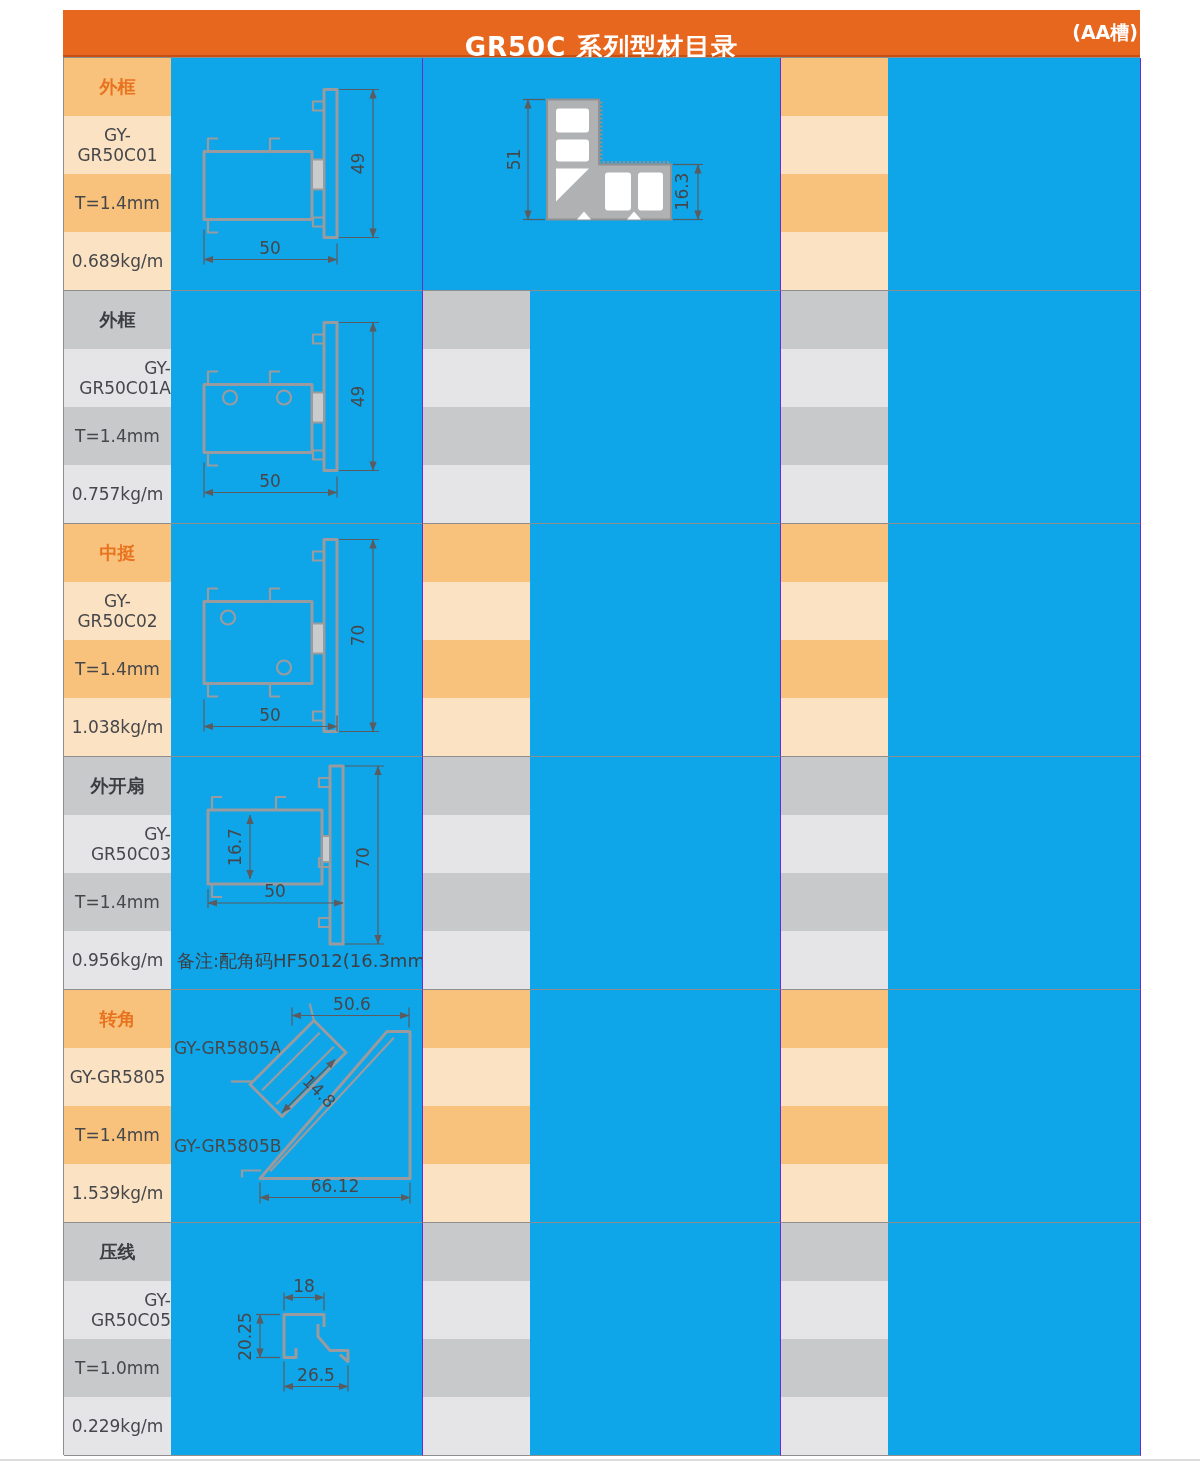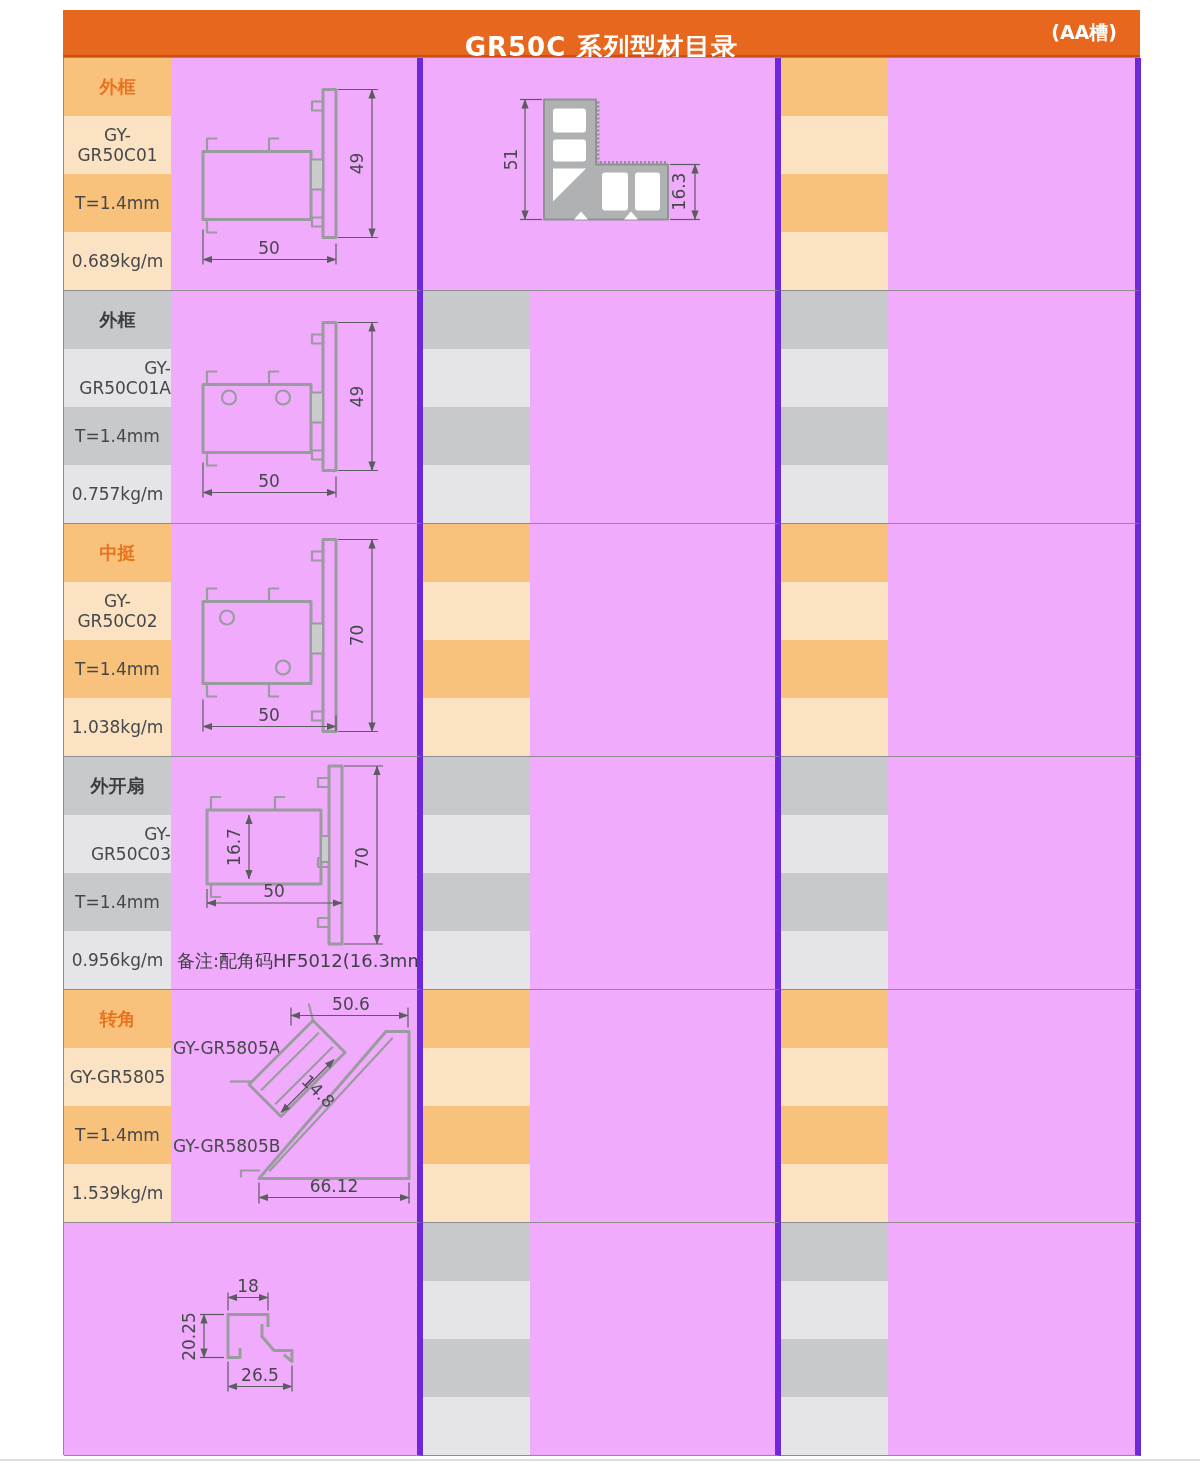--- a/index.html
+++ b/index.html
@@ -4,30 +4,30 @@
 <style>
   html,body{margin:0;padding:0;background:#ffffff;}
   .page{position:relative;width:1200px;height:1469px;background:#ffffff;
         font-family:"DejaVu Sans","Liberation Sans",sans-serif;overflow:hidden;}
 
   
   .titlebar{position:absolute;left:63px;top:10px;width:1077px;height:45px;
             background:#E7671E;border-bottom:2px solid #C84F12;
             display:flex;align-items:center;justify-content:center;}
   .titlebar .title{color:#fff;font-size:26px;font-weight:bold;letter-spacing:1px;margin-top:29px;}
-  .titlebar .tag{position:absolute;right:23px;top:0;height:46px;display:flex;align-items:center;
+  .titlebar .tag{position:absolute;right:2px;top:0;height:46px;display:flex;align-items:center;
                  color:#fff;font-size:19px;font-weight:bold;}
 
   
   .tbl{position:absolute;left:63px;top:57px;width:1077px;height:1398px;
        display:grid;grid-template-columns:359px 358px 360px;grid-template-rows:repeat(6,233px);
        border-left:1px solid #8E8E8E;border-top:1px solid #8E8E8E;box-sizing:border-box;}
   .row{display:contents;}
-  .cell{border-right:6px solid #6d28d9;border-bottom:1px solid #8E8E8E;
-        display:flex;overflow:hidden;box-sizing:border-box;background:#f0abfc;}
+  .cell{border-right:1px solid #6d28d9;border-bottom:1px solid #8E8E8E;
+        display:flex;overflow:hidden;box-sizing:border-box;background:#0ea5e9;}
   .labels{width:107px;min-width:107px;display:flex;flex-direction:column;}
   .band{flex:1;display:flex;align-items:center;justify-content:center;text-align:center;
         font-size:17px;color:#46474B;}
   .band .type{font-size:18px;font-weight:bold;}
   .row-orange .b-odd{background:#F8C27D;}
   .row-orange .b-even{background:#FBE2C2;}
   .row-orange .type{color:#E8731F;}
   .row-gray .b-odd{background:#C7C9CB;}
   .row-gray .b-even{background:#E5E5E8;text-align:right;}
   .row-gray .type{color:#3C3D41;}
@@ -417,20 +417,34 @@
             <div class="band b-even"></div>
         </div>
         <div class="draw"></div>
       </div>
     </div>
 
     <div class="row row-gray">
 
       
       <div class="cell">
+        <div class="labels">
+          <div class="band b-odd">
+              <span class="type">压线</span>
+            </div>
+          <div class="band b-even">
+              <span>GY-GR50C05</span>
+            </div>
+          <div class="band b-odd">
+              <span>T=1.0mm</span>
+            </div>
+          <div class="band b-even">
+              <span>0.229kg/m</span>
+            </div>
+        </div>
         <div class="draw">
           <svg width="250" height="231" viewBox="0 0 250 230">
             <defs>
                 <marker id="ar7" viewBox="0 0 10 10" refX="9.5" refY="5" markerWidth="8" markerHeight="8" orient="auto-start-reverse">
                   <path d="M0,1.2 L10,5 L0,8.8 Z" fill="#5B5C5F"></path>
                 </marker>
               </defs>
             <path class="p" d="M124,125 V133 H112 V90 H152 V101"></path>
             <path class="p" d="M146,101 V112 L158,126 H176 V137 L169,131"></path>
             <line class="d" x1="112" y1="86" x2="112" y2="68"></line>

